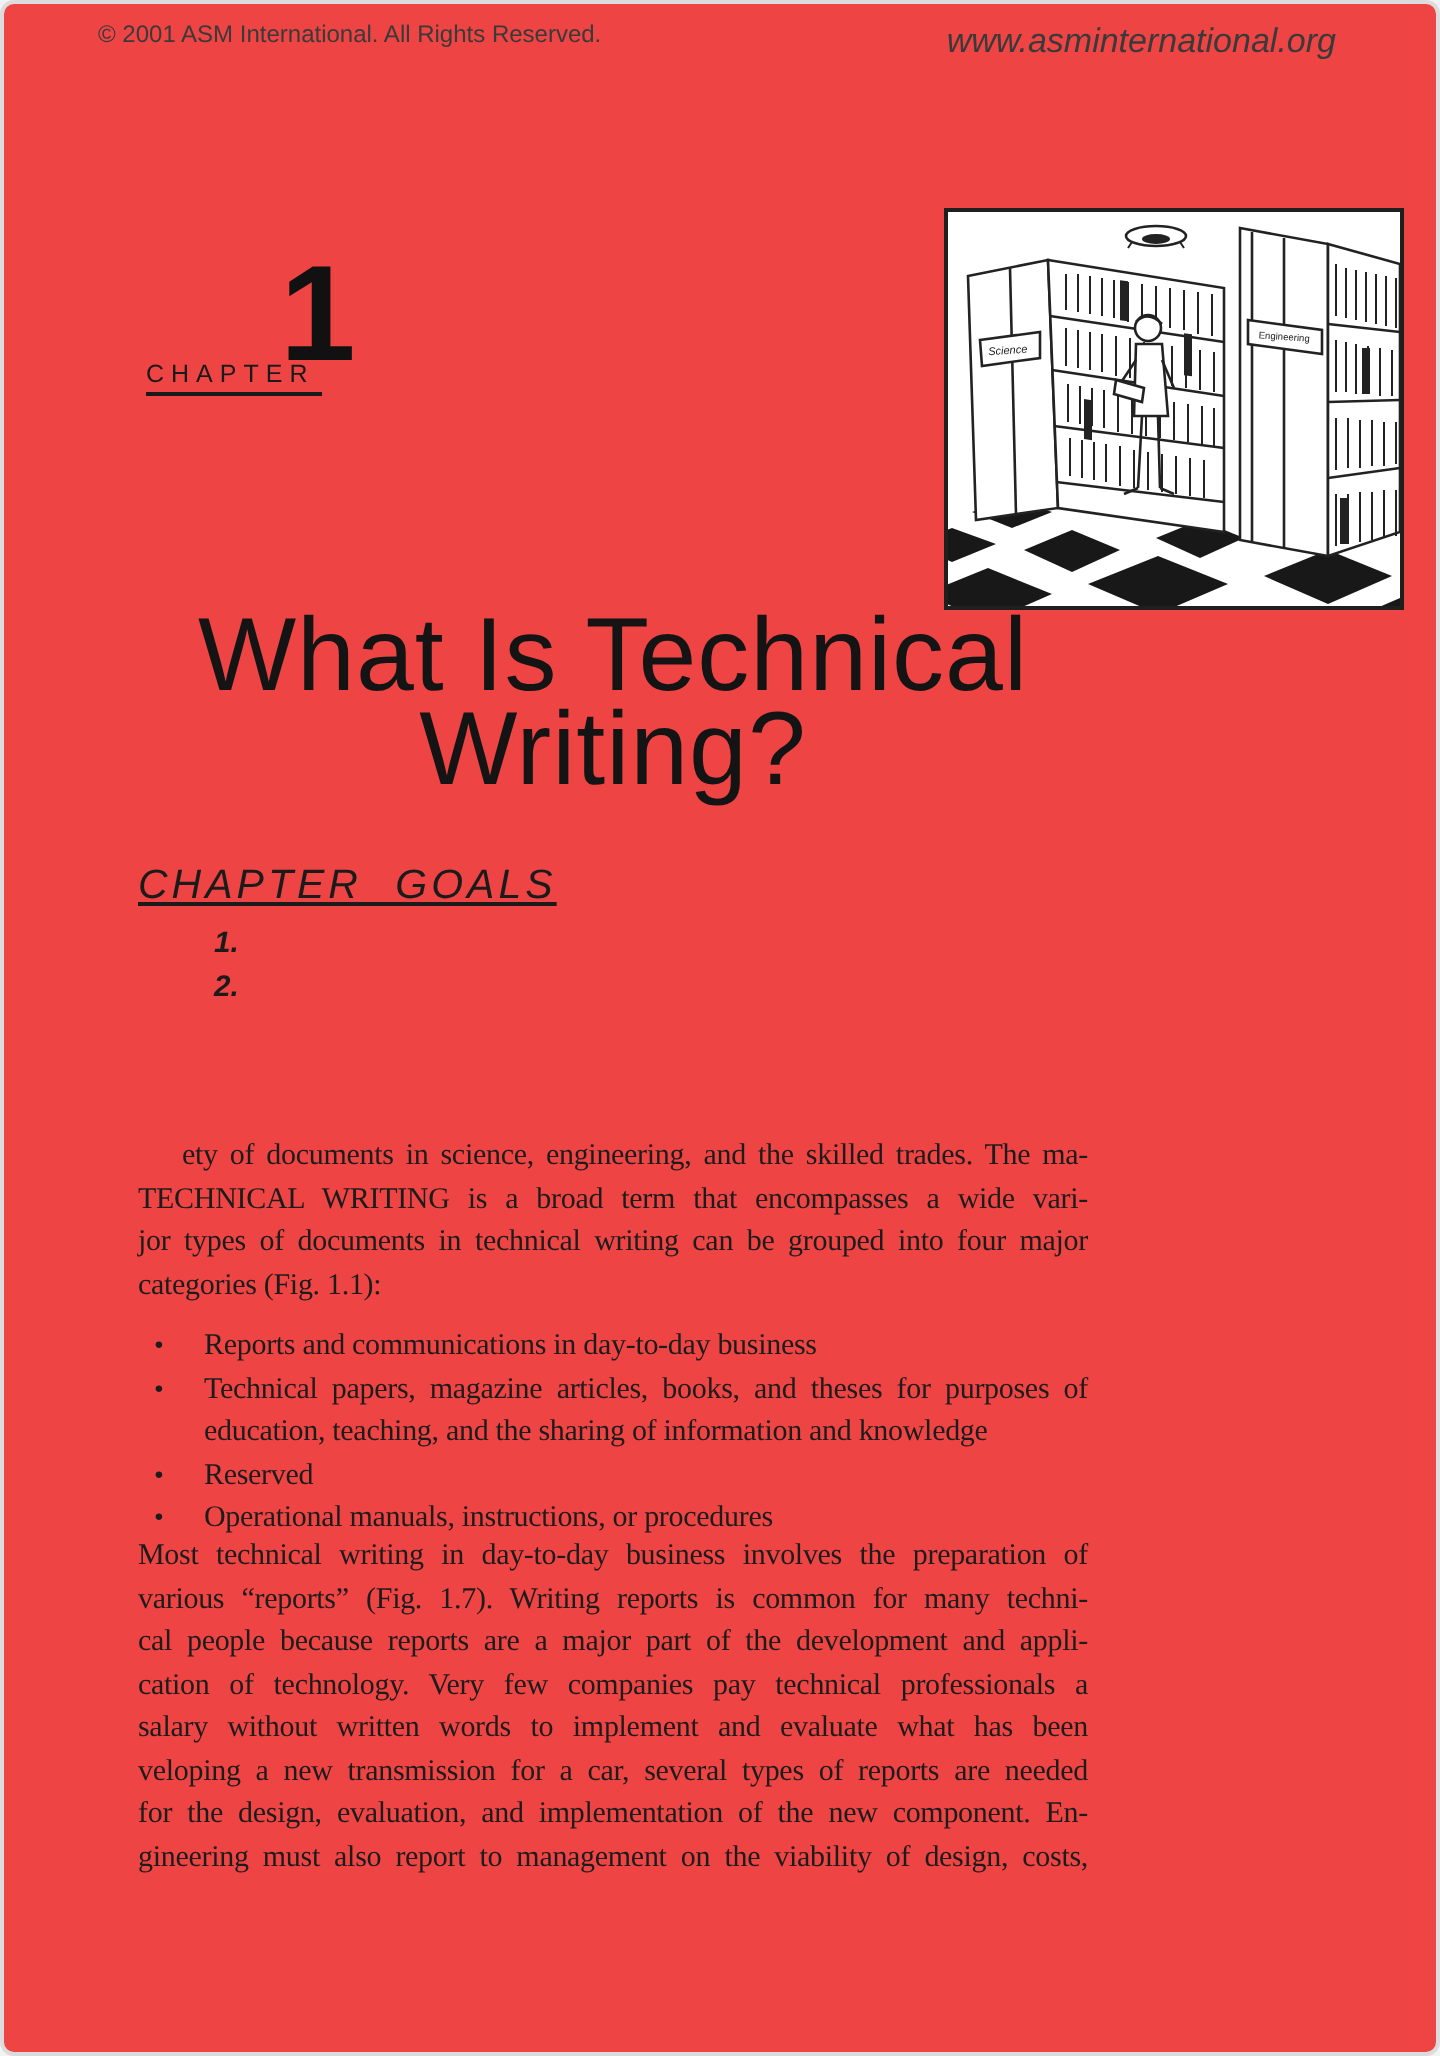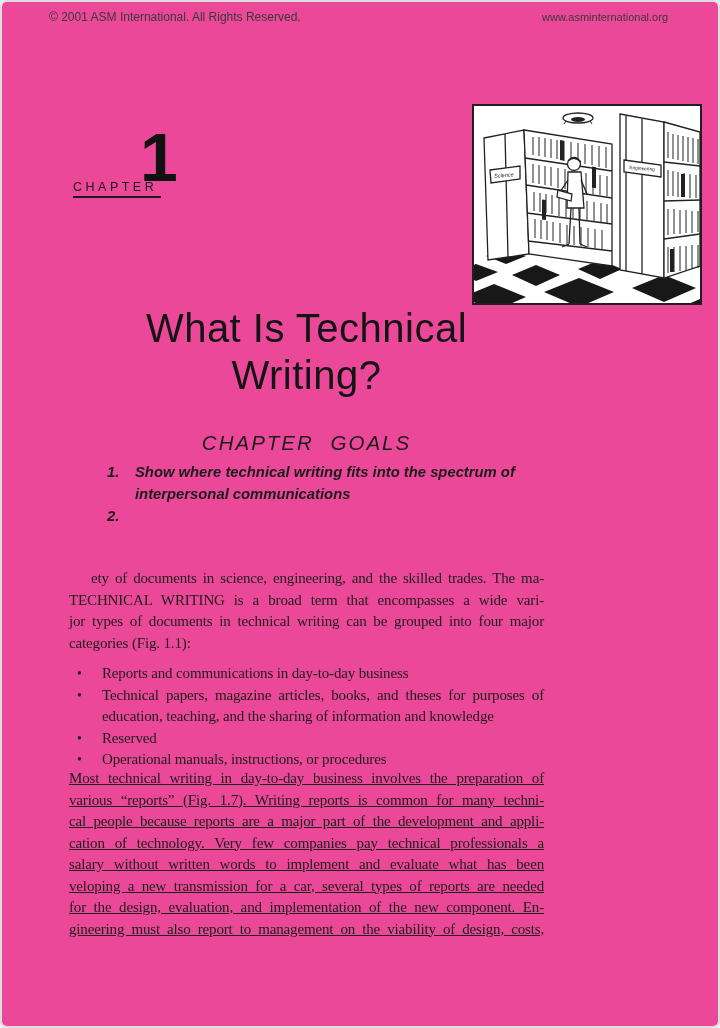--- a/index.html
+++ b/index.html
@@ -1,29 +1,29 @@
 <!DOCTYPE html>
 <html><head>
 <meta charset="utf-8">
 <style>
   html,body { margin:0; padding:0; background:#f3f3f3; }
   .page {
     position:relative; width:720px; height:1028px; margin:0 auto;
-    background:#ec4899; border:2px solid #dcdcdc; border-radius:7px;
+    background:#ef4444; border:2px solid #dcdcdc; border-radius:7px;
     box-sizing:border-box; overflow:hidden;
     font-family:"Liberation Serif", serif; color:#1e1e1e;
   }
   
   .hdr-left {
     position:absolute; left:47px; top:8px;
     font-family:"Liberation Sans", sans-serif; font-size:12px; line-height:14.5px; color:#3a3a3a;
   }
   .hdr-right {
     position:absolute; right:50px; top:9px;
-    font-family:"Liberation Sans", sans-serif; font-size:11px; color:#3a3a3a; text-decoration:none;
+    font-family:"Liberation Sans", sans-serif; font-size:17px; color:#3a3a3a; text-decoration:none;font-style:italic;
   }
   
   .chapter-label {
     position:absolute; left:71px; top:178px;
     font-family:"Liberation Sans", sans-serif; font-size:12.5px; letter-spacing:3.5px;
     color:#1a1a1a; border-bottom:2px solid #1a1a1a; padding:0 4px 2px 0;
   }
   .chapter-number {
     position:absolute; left:138px; top:124px;
     font-family:"Liberation Sans", sans-serif; font-size:68px; font-weight:700; line-height:62px; color:#111;
@@ -31,41 +31,41 @@
   
   .illustration {
     position:absolute; left:470px; top:102px; width:230px; height:201px;
     border:2px solid #1f1f1f; box-sizing:border-box; background:#fff;
   }
   .illustration svg { display:block; width:100%; height:100%; }
   
   .title {
     position:absolute; left:67px; top:303px; width:475px;
     text-align:center; white-space:pre-line;
-    font-family:"Liberation Sans", sans-serif; font-size:40px; line-height:47px;
+    font-family:"Liberation Sans", sans-serif; font-size:52px; line-height:47px;
     font-weight:400; color:#141414; letter-spacing:0.5px;
   }
   
   .goals-heading {
-    position:absolute; left:67px; top:429px; width:475px; text-align:center;
+    position:absolute; left:67px; top:429px; width:475px; 
     font-family:"Liberation Sans", sans-serif; font-style:italic;
-    font-size:20.5px; letter-spacing:2px; word-spacing:9px; color:#1b1b1b;
+    font-size:20.5px; letter-spacing:2px; word-spacing:9px; color:#1b1b1b;text-decoration:underline;
   }
   .goals-list {
     position:absolute; left:105px; top:459px; width:438px;
     font-family:"Liberation Sans", sans-serif; font-style:italic; font-weight:700;
     font-size:14.8px; line-height:22px; color:#1b1b1b;
   }
   .goal-item { display:flex; }
   .goal-num { width:28px; flex:0 0 28px; }
   .goal-text { white-space:pre-line; }
   
   .bodytext { font-size:15px; line-height:21.5px; letter-spacing:-0.15px; color:#1c1c1c; }
   .para1 { position:absolute; left:67px; top:566px; width:475px; }
-  .para2 { position:absolute; left:67px; top:766px; width:475px;text-decoration:underline; }
+  .para2 { position:absolute; left:67px; top:766px; width:475px; }
   .indent-first .tline:first-child { text-indent:22px; }
   .tline { text-align:justify; text-align-last:justify; white-space:nowrap; }
   .tline-last { text-align:center; text-align-last:left; }
   .bullet-list { position:absolute; left:75px; top:661px; width:467px; }
   .bullet-item { display:flex; }
   .bullet-marker { flex:0 0 25px; width:25px; font-size:14px; }
   .bullet-lines { flex:1 1 auto; min-width:0; }
 </style>
 </head>
 <body>
@@ -164,22 +164,20 @@
   </div>
 
   <div class="title">What Is Technical
 Writing?</div>
 
   <div class="goals-heading">CHAPTER GOALS</div>
 
   <div class="goals-list">
     <div class="goal-item">
       <span class="goal-num">1.</span>
-      <span class="goal-text">Show where technical writing fits into the spectrum of
-interpersonal communications</span>
     </div>
     <div class="goal-item">
       <span class="goal-num">2.</span>
     </div>
   </div>
 
   <div class="para1 bodytext indent-first">
       <div class="tline">ety of documents in science, engineering, and the skilled trades. The ma-</div>
       <div class="tline">TECHNICAL WRITING is a broad term that encompasses a wide vari-</div>
       <div class="tline">jor types of documents in technical writing can be grouped into four major</div>

